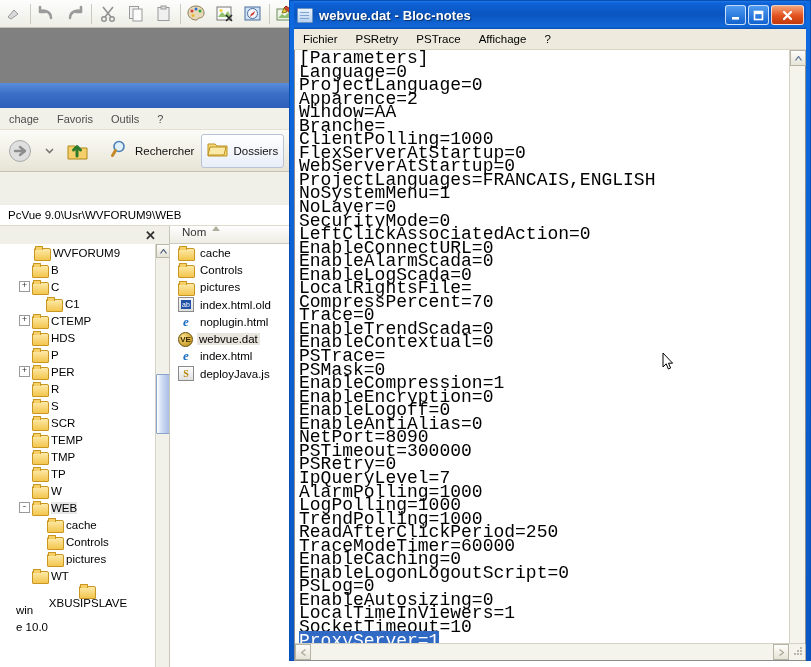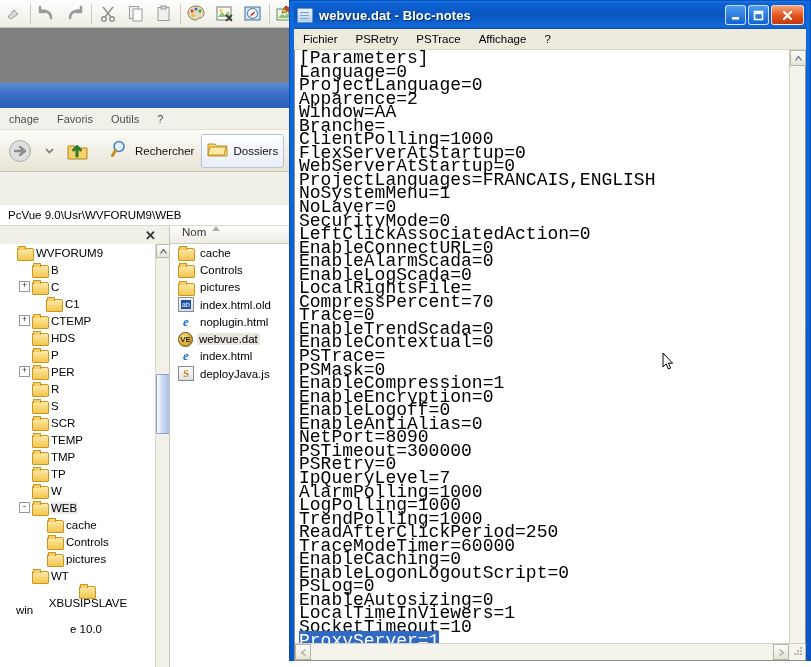--- a/index.html
+++ b/index.html
@@ -334,21 +334,21 @@
       <span>PcVue 9.0\Usr\WVFORUM9\WEB</span>
     </div>
 
     <div class="ex-body">
 
       <div class="ex-tree">
         <div class="tree-head">
           <span>✕</span>
         </div>
         <div id="tree-list">
-            <div class="tnode" style="padding-left: 4px;">
+            <div class="tnode" style="padding-left: 21px;">
               <span class="texp blank"></span>
               <span class="folder-ico"></span>
               <span class="tlabel">WVFORUM9</span>
             </div>
             <div class="tnode" style="padding-left: 19px;">
               <span class="texp blank"></span>
               <span class="folder-ico"></span>
               <span class="tlabel">B</span>
             </div>
             <div class="tnode" style="padding-left: 19px;">
@@ -443,21 +443,21 @@
             </div>
             <div class="tnode" style="padding-left: 4px; flex-direction: column;">
               <span class="texp blank"></span>
               <span class="folder-ico"></span>
               <span class="tlabel">XBUSIPSLAVE</span>
             </div>
             <div class="tnode" style="padding-left: 0px;">
               <span class="texp blank"></span>
               <span class="tlabel">win</span>
             </div>
-            <div class="tnode" style="padding-left: 0px; flex-direction: column;">
+            <div class="tnode" style="padding-left: 0px;">
               <span class="texp blank"></span>
               <span class="tlabel">e 10.0</span>
             </div>
           </div>
         <div class="tree-scroll">
           <div class="ts-up">
             <svg width="7" height="5" viewBox="0 0 7 5">
                 <path d="M0.5 4.5 L3.5 0.5 L6.5 4.5" stroke="#4a5a7a" fill="none" stroke-width="1.2"></path>
               </svg>
           </div>

